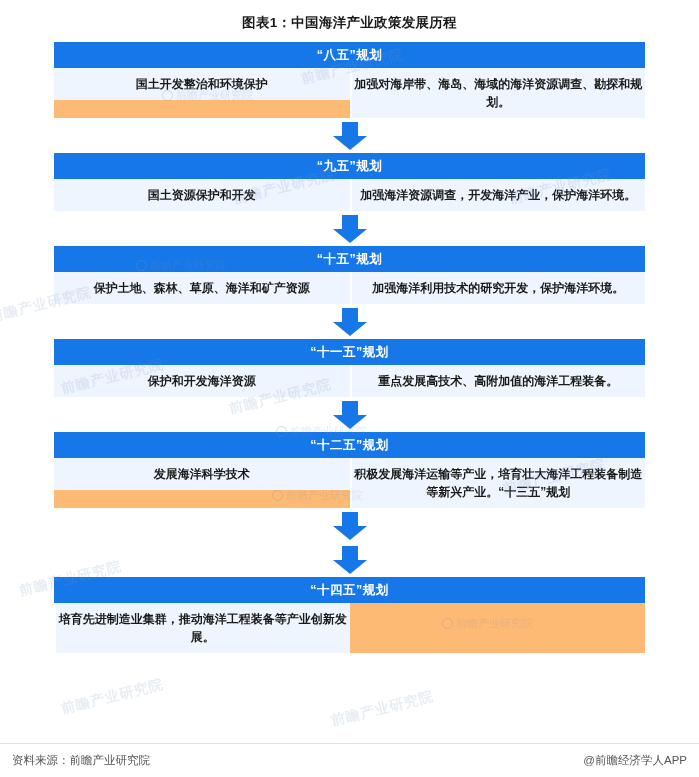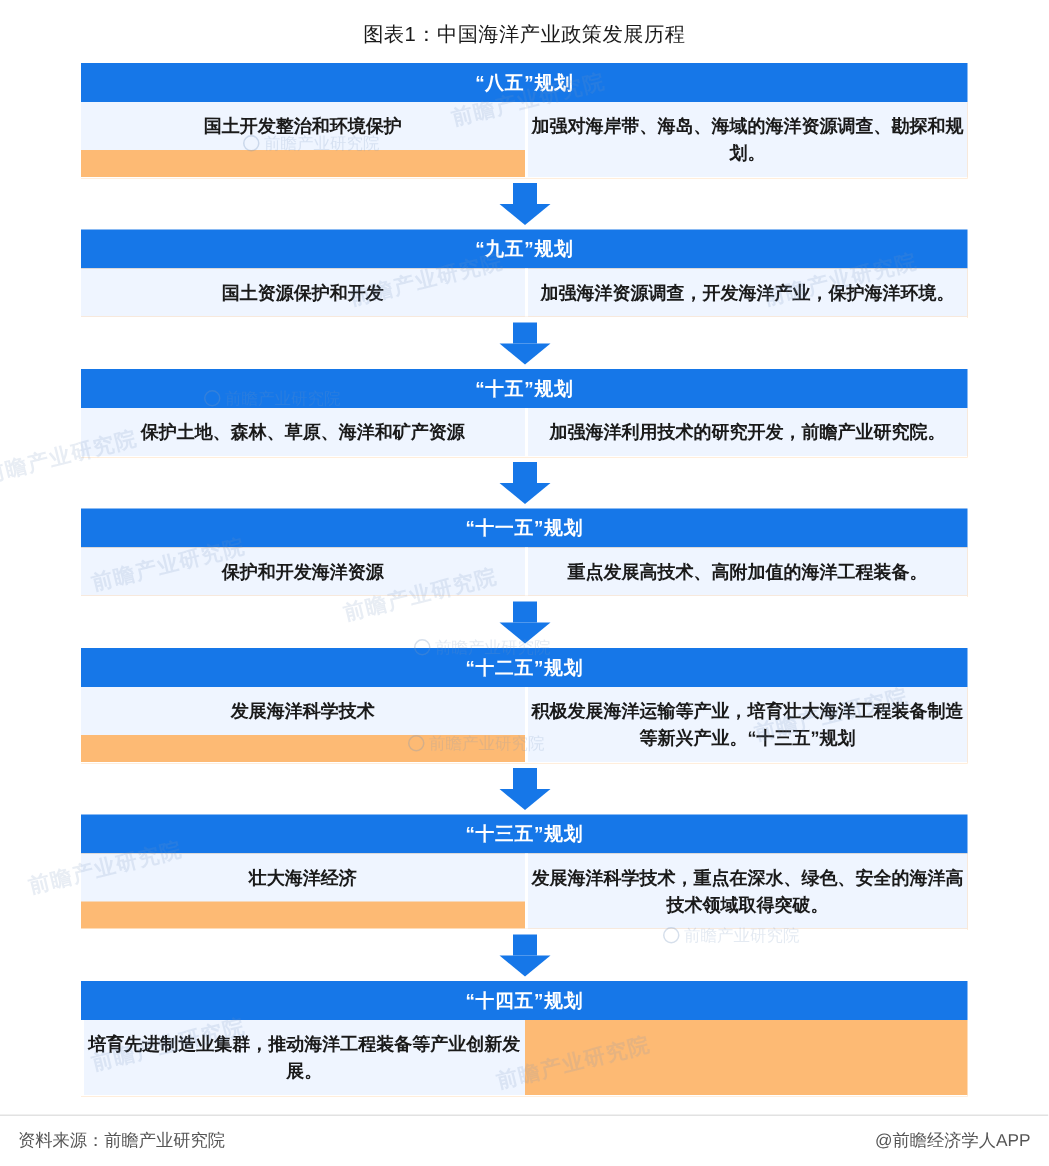--- a/index.html
+++ b/index.html
@@ -9,21 +9,21 @@
     height: 777px;
     background: #ffffff;
     font-family: "Liberation Sans", sans-serif;
     color: #1a1a1a;
     position: relative;
     overflow: hidden;
   }
   #page-title {
     text-align: center;
     font-size: 13.5px;
-    font-weight: normal;
+    font-weight: bold;
     color: #1a1a1a;
     padding-top: 14px;
     padding-bottom: 10px;
     letter-spacing: 0.3px;
   }
   #flow {
     width: 591px;
     margin: 0 auto;
     position: relative;
     z-index: 2;
@@ -187,21 +187,21 @@
       </div>
   </div>
 
   <div class="stage">
     <div class="stage-header">“十五”规划</div>
     <div class="stage-body">
       <div class="stage-left">
           <span>保护土地、森林、草原、海洋和矿产资源</span>
         </div>
       <div class="stage-right">
-          <span>加强海洋利用技术的研究开发，前瞻产业研究院。</span>
+          <span>加强海洋利用技术的研究开发，保护海洋环境。</span>
         </div>
     </div>
   </div>
   <div class="arrow-wrap">
     <div class="arrow">
         <div class="shaft"></div>
         <div class="head"></div>
       </div>
   </div>
 
@@ -234,31 +234,20 @@
         </div>
     </div>
   </div>
   <div class="arrow-wrap">
     <div class="arrow">
         <div class="shaft"></div>
         <div class="head"></div>
       </div>
   </div>
 
-  <div class="stage">
-    <div class="stage-header">“十三五”规划</div>
-    <div class="stage-body">
-      <div class="stage-left">
-          <span>壮大海洋经济</span>
-        </div>
-      <div class="stage-right">
-          <span>发展海洋科学技术，重点在深水、绿色、安全的海洋高技术领域取得突破。</span>
-        </div>
-    </div>
-  </div>
   <div class="arrow-wrap">
     <div class="arrow">
         <div class="shaft"></div>
         <div class="head"></div>
       </div>
   </div>
 
   <div class="stage">
     <div class="stage-header">“十四五”规划</div>
     <div class="stage-body">

